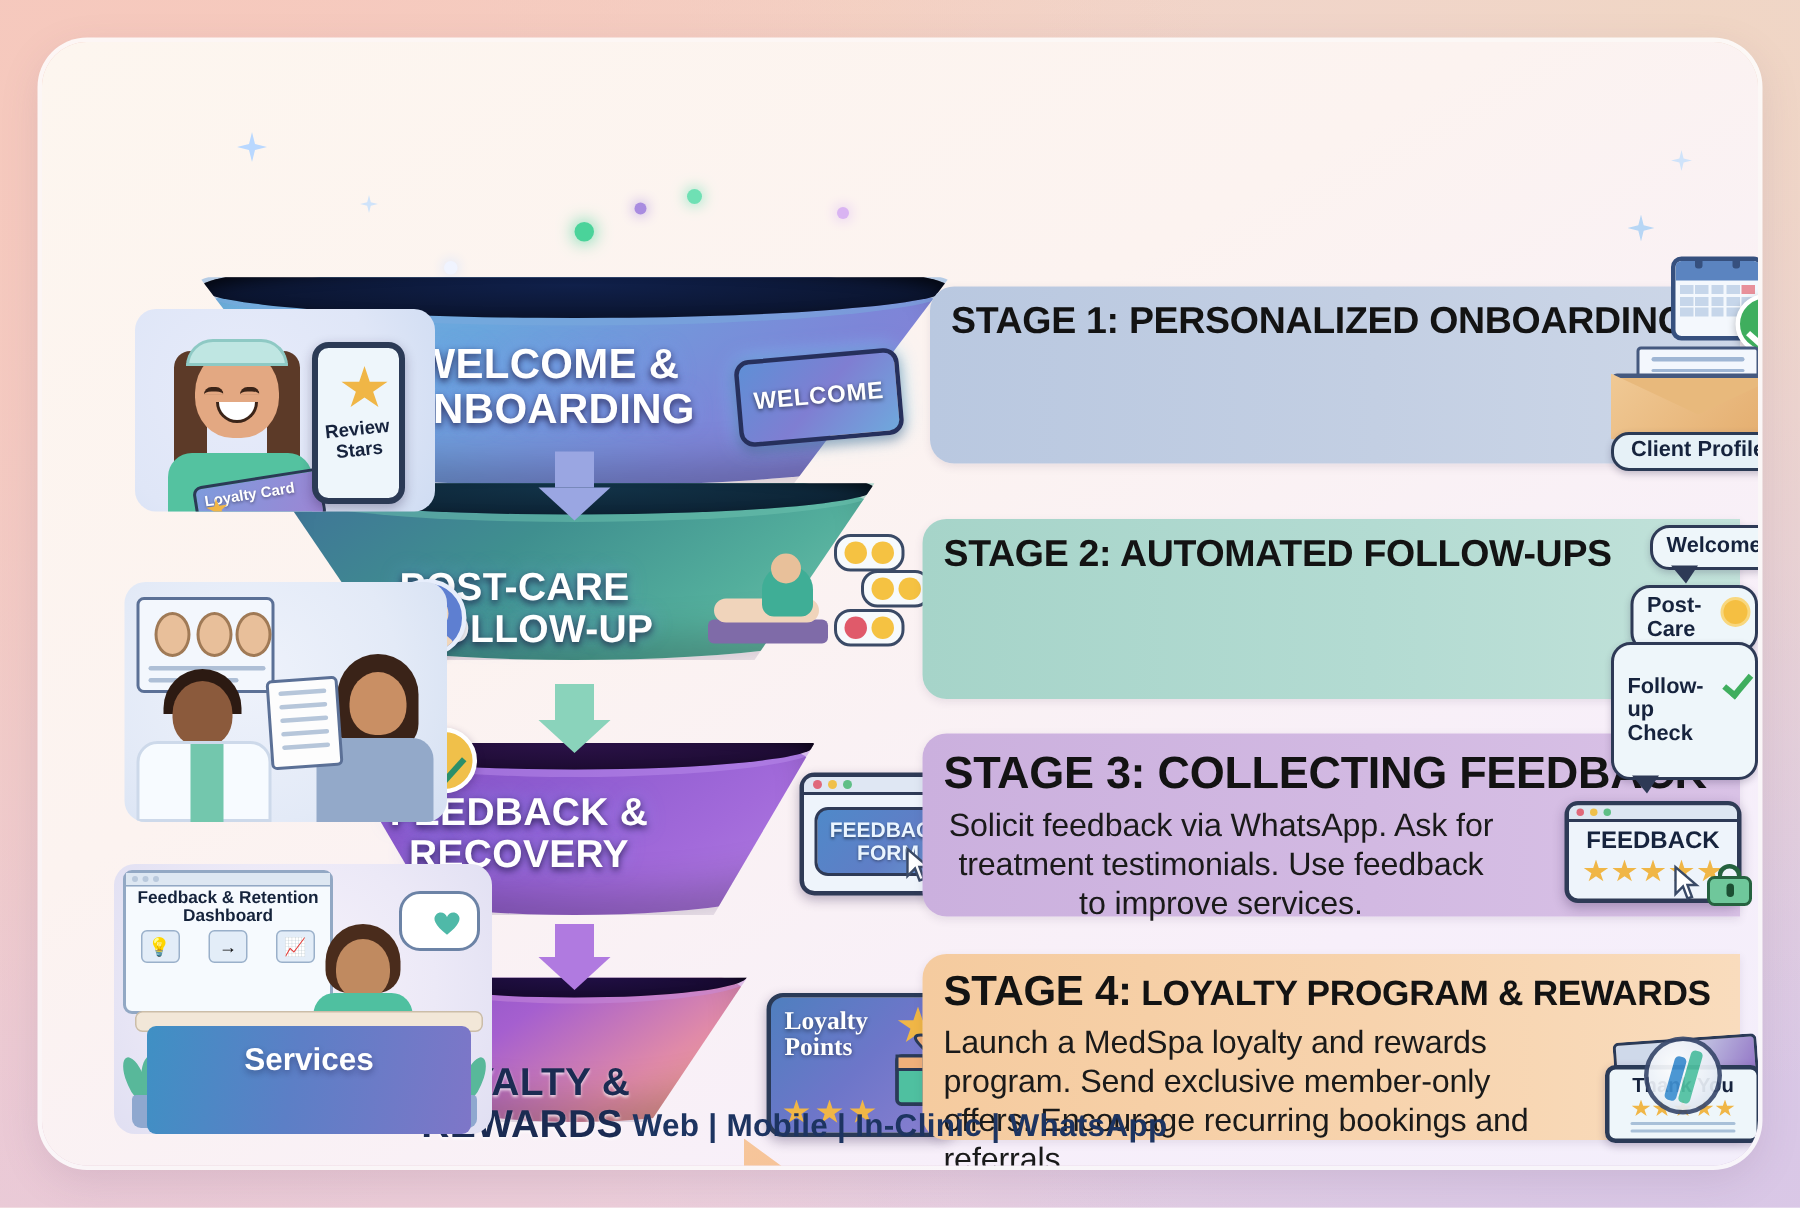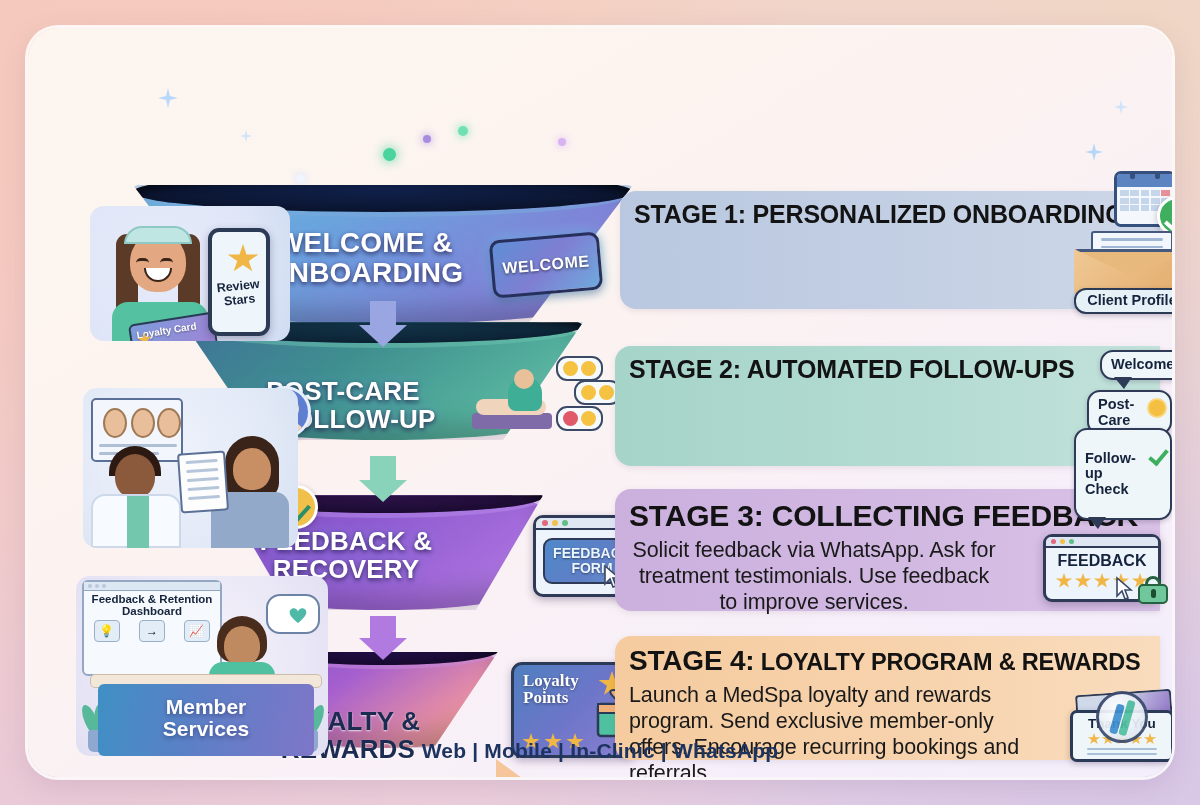--- a/index.html
+++ b/index.html
@@ -734,21 +734,20 @@
       </div>
     <div class="plant" style="right:4px;">
         <i class="lf" style="left:2px;transform:rotate(-22deg)"></i>
         <i class="lf" style="left:12px;"></i>
         <i class="lf" style="left:22px;transform:rotate(22deg)"></i>
         <div class="pot"></div>
       </div>
     <div class="desk-top"></div>
     <div class="desk">
       <span>
-        <div>Member</div>
         <div>Services</div>
       </span>
     </div>
   </div>
 
   <div class="footer">Web | Mobile | In-Clinic | WhatsApp</div>
 
   <div id="watermark">
     <div class="b1"></div>
       <div class="b2"></div>

